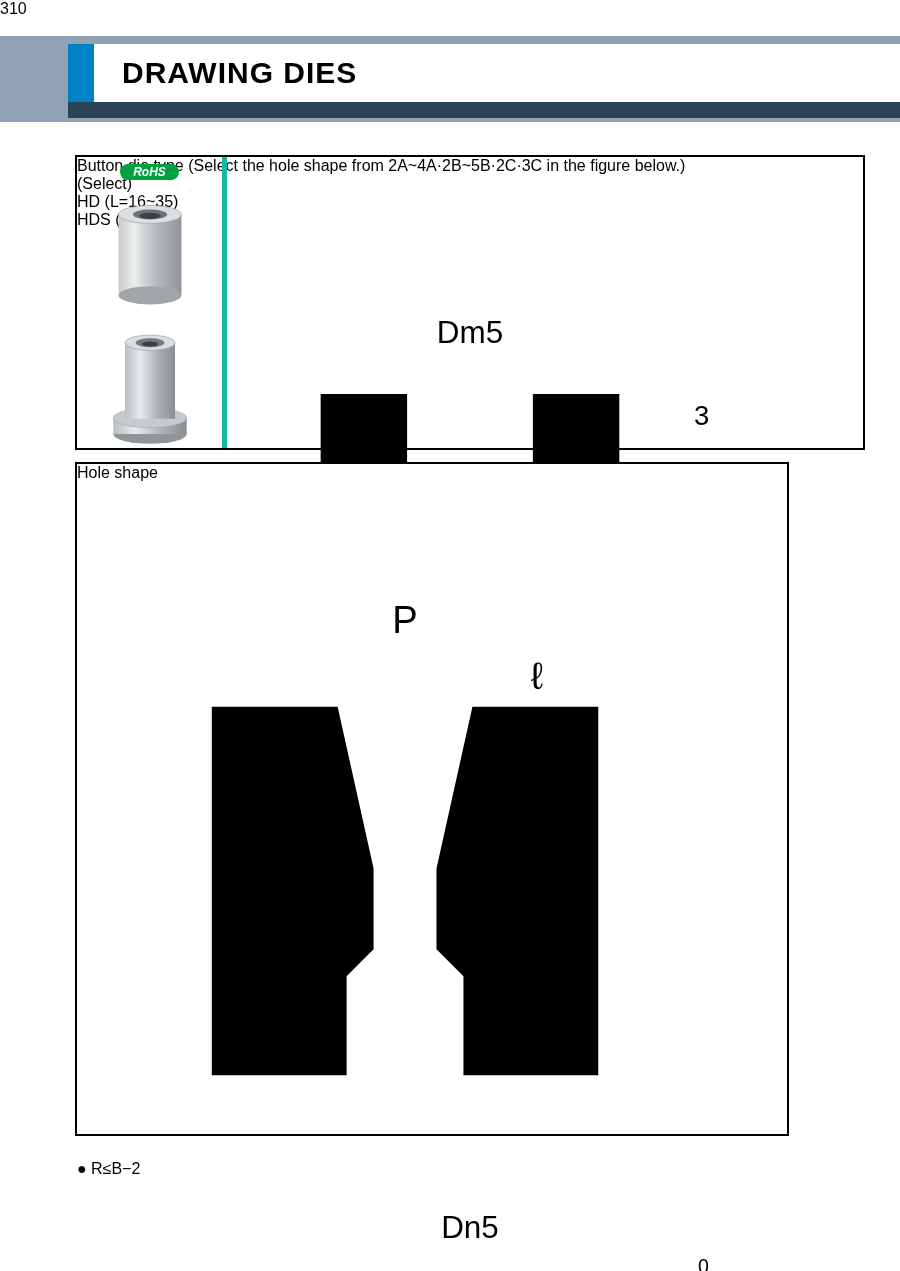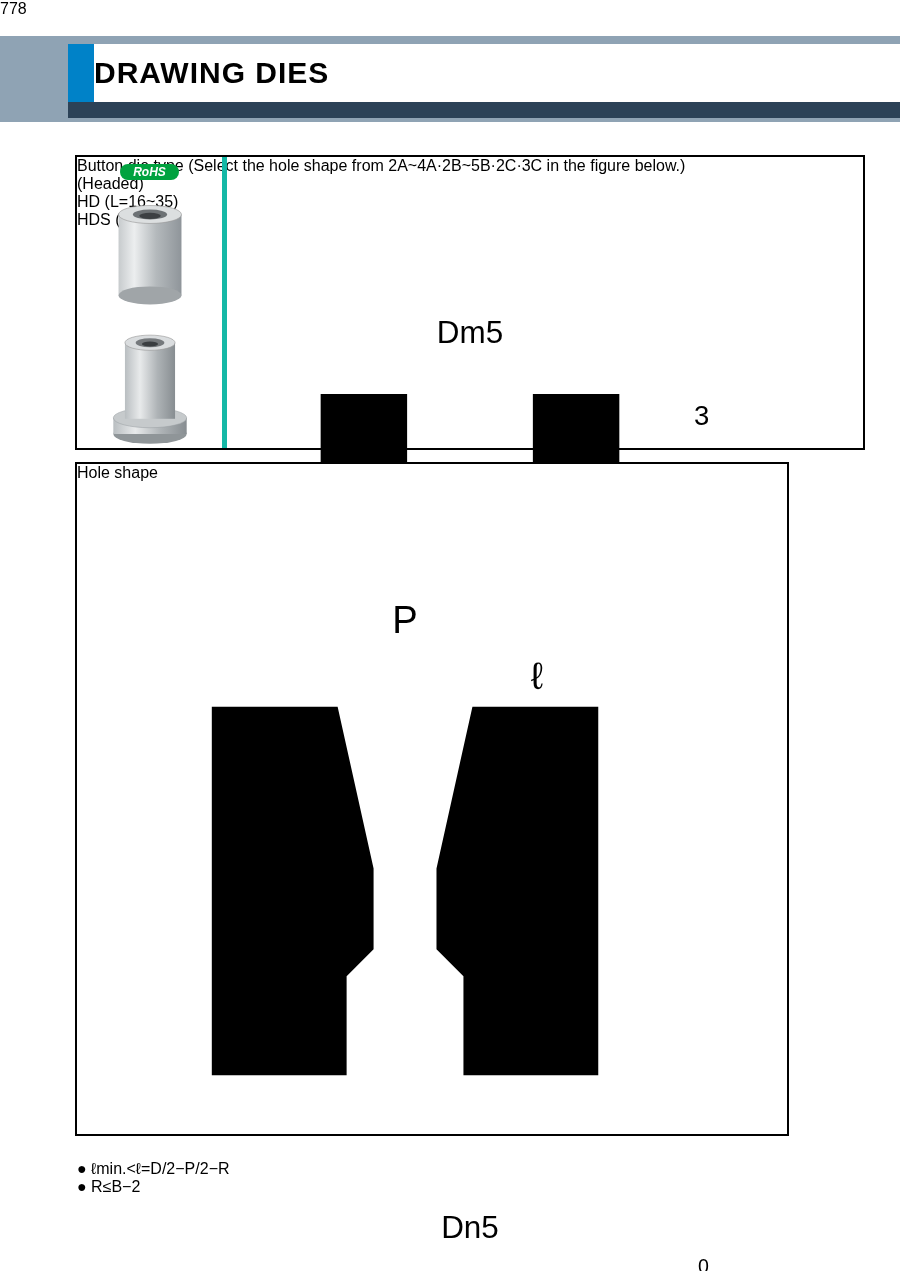--- a/index.html
+++ b/index.html
@@ -3,21 +3,21 @@
 <meta charset="utf-8">
 <style>
   html,body{margin:0;padding:0;background:#fff;font-family:"Liberation Sans",sans-serif;color:#000;}
   #page{position:relative;width:900px;height:1271px;background:#fff;overflow:hidden;}
 
   
   .banner{position:absolute;left:0;top:36px;width:900px;height:86px;background:#8fa3b4;}
   .banner-white{position:absolute;left:68px;top:8px;right:0;height:58px;background:#fff;display:flex;align-items:center;}
   .banner-blue{width:26px;height:58px;background:#0082c8;flex:0 0 auto;}
   .banner-navy{position:absolute;left:68px;top:66px;right:0;height:16px;background:#2c4257;}
-  .title{font-size:30px;font-weight:bold;letter-spacing:1px;}
+  .title{margin-left:28px;font-size:30px;font-weight:bold;letter-spacing:1px;}
 
   
   .box{position:absolute;border:2px solid #000;background:#fff;box-sizing:border-box;}
   #main-box{left:75px;top:155px;width:790px;height:295px;}
   #hole-box{left:75px;top:462px;width:714px;height:674px;}
 
   
   .photos{position:absolute;left:0;top:0;width:150px;height:100%;border-right:5px solid #14b8a6;display:flex;flex-direction:column;align-items:center;padding-top:7px;gap:21px;box-sizing:border-box;}
   .rohs{background:#00a23f;color:#fff;font-weight:bold;font-style:italic;font-size:12px;border-radius:10px;padding:1px 13px;border:1px solid #00碌' }  /* placeholder removed below */
   .rohs{background:#00a23f;color:#fff;font-weight:bold;font-style:italic;font-size:12px;border-radius:10px;padding:1px 13px;border:1px solid #007d2f;}
@@ -126,21 +126,21 @@
         <rect x="27" y="12" width="56" height="85" fill="url(#g2)"></rect>
         <ellipse cx="55" cy="12" rx="28" ry="8.5" fill="#dadddf" stroke="#999" stroke-width="0.7"></ellipse>
         <ellipse cx="55" cy="12" rx="16" ry="5" fill="#75797c"></ellipse>
         <ellipse cx="55" cy="13.5" rx="9" ry="2.8" fill="#3a3e41"></ellipse>
       </svg>
     </div>
 
     <div class="bdt-header">Button die type (Select the hole shape from 2A~4A·2B~5B·2C·3C in the figure below.)</div>
 
     <div class="col" style="left:150px">
-      <div class="subtitle">(Headed)</div>
+      <div class="subtitle">(Select)</div>
       <div class="code-row">
         <span class="code">HD</span>
         <span class="range">(L=16~35)</span>
       </div>
       <div class="code-row">
         <span class="code alt">HDS</span>
         <span class="range">(L=40) *</span>
       </div>
       <svg class="diagram" viewBox="0 0 200 215">
         <line class="cl" x1="100" y1="24" x2="100" y2="184"></line>
@@ -257,24 +257,23 @@
               <line x1="58" y1="36" x2="88" y2="36" class="dim"></line>
               <line x1="58" y1="33" x2="58" y2="39" class="dim"></line>
               <line x1="88" y1="33" x2="88" y2="39" class="dim"></line>
               <text x="73" y="33.5" font-size="8.5" text-anchor="middle" class="">P</text>
               <text x="101" y="46" font-size="8.5" class="">ℓ</text>
               <line x1="99" y1="47" x2="93" y2="51" class="dim"></line>
               <text x="31" y="83" font-size="8.5" class="tb2">R</text>
               <line x1="38" y1="81" x2="63" y2="86" class="dim"></line>
             </svg></div>
         <div class="cell-notes">
-          <div class="note-line">● ℓmin.&lt;ℓ=D/2−P/2−R</div>
           <div class="note-line">● R≤B−2</div>
 
         </div>
       </div>
 
     </div>
 
   </div>
 
-  <div class="page-num">778</div>
+  <div class="page-num">310</div>
 </div>
 
 </body></html>

